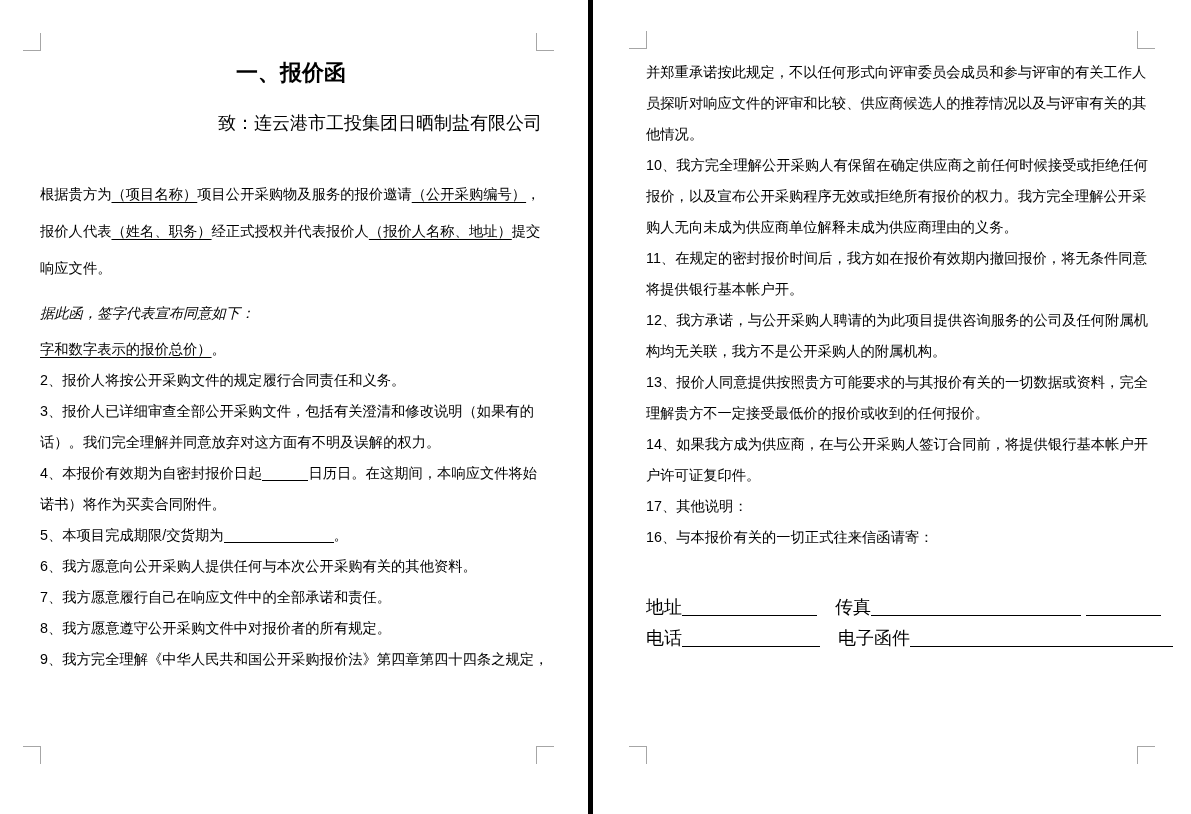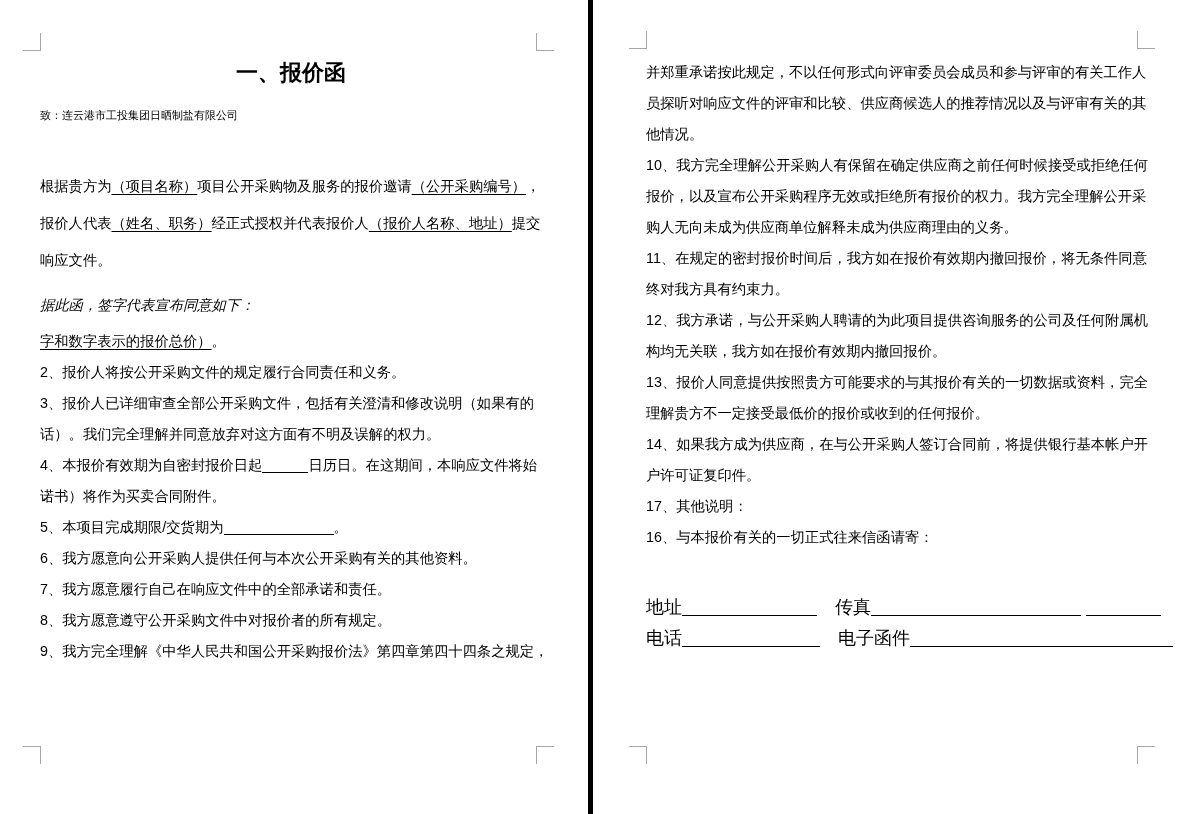--- a/index.html
+++ b/index.html
@@ -18,21 +18,21 @@
   .cm.tl{border-right:1px solid var(--crop);border-bottom:1px solid var(--crop);}
   .cm.tr{border-left:1px solid var(--crop);border-bottom:1px solid var(--crop);}
   .cm.bl{border-right:1px solid var(--crop);border-top:1px solid var(--crop);}
   .cm.br{border-left:1px solid var(--crop);border-top:1px solid var(--crop);}
   
   .content{position:absolute;font-size:14.3px;line-height:31px;}
   .content1{left:40px;top:50px;width:502px;}
   .content2{left:53px;top:48px;width:496px;}
   .line{white-space:nowrap;}
   .block-title{margin-top:10px;line-height:26px;font-size:22px;font-weight:bold;text-align:center;}
-  .block-salutation{margin-top:16px;line-height:26px;font-size:11px;}
+  .block-salutation{margin-top:24px;line-height:26px;font-size:18px;text-align:right;}
   .block-intro{margin-top:40px;line-height:37px;}
   .block-declare{margin-top:13px;line-height:26px;font-style:italic;}
   .block-items{margin-top:8px;line-height:31px;}
   .block-body{margin-top:9px;line-height:31px;}
   .block-gap{height:39px;}
   .block-contact{line-height:31px;font-size:18px;}
   .seg-iu{text-decoration:underline;text-underline-offset:3px;}
   .seg-blank{display:inline-block;border-bottom:1px solid var(--ink);height:12px;vertical-align:-3px;}
 </style>
 </head>
@@ -86,23 +86,23 @@
     <div class="cm br" style="left:544px;top:746px;"></div>
     <div class="content content2" id="content2">
         <div class="block block-body">
           <div class="line"><span class="seg-n">并郑重承诺按此规定，不以任何形式向评审委员会成员和参与评审的有关工作人</span></div>
           <div class="line"><span class="seg-n">员探听对响应文件的评审和比较、供应商候选人的推荐情况以及与评审有关的其</span></div>
           <div class="line"><span class="seg-n">他情况。</span></div>
           <div class="line"><span class="seg-n">10、我方完全理解公开采购人有保留在确定供应商之前任何时候接受或拒绝任何</span></div>
           <div class="line"><span class="seg-n">报价，以及宣布公开采购程序无效或拒绝所有报价的权力。我方完全理解公开采</span></div>
           <div class="line"><span class="seg-n">购人无向未成为供应商单位解释未成为供应商理由的义务。</span></div>
           <div class="line"><span class="seg-n">11、在规定的密封报价时间后，我方如在报价有效期内撤回报价，将无条件同意</span></div>
-          <div class="line"><span class="seg-n">终对我方具有约束力。</span></div>
+          <div class="line"><span class="seg-n">将提供银行基本帐户开。</span></div>
           <div class="line"><span class="seg-n">12、我方承诺，与公开采购人聘请的为此项目提供咨询服务的公司及任何附属机</span></div>
-          <div class="line"><span class="seg-n">构均无关联，我方如在报价有效期内撤回报价。</span></div>
+          <div class="line"><span class="seg-n">构均无关联，我方不是公开采购人的附属机构。</span></div>
           <div class="line"><span class="seg-n">13、报价人同意提供按照贵方可能要求的与其报价有关的一切数据或资料，完全</span></div>
           <div class="line"><span class="seg-n">理解贵方不一定接受最低价的报价或收到的任何报价。</span></div>
           <div class="line"><span class="seg-n">14、如果我方成为供应商，在与公开采购人签订合同前，将提供银行基本帐户开</span></div>
           <div class="line"><span class="seg-n">户许可证复印件。</span></div>
           <div class="line"><span class="seg-n">17、其他说明：</span></div>
           <div class="line"><span class="seg-n">16、与本报价有关的一切正式往来信函请寄：</span></div>
         </div>
         <div class="block block-gap"></div>
         <div class="block block-contact">
           <div class="line"><span class="seg-n">地址</span><span class="seg-blank" style="width: 135px;"></span><span class="seg-n">　</span><span class="seg-n">传真</span><span class="seg-blank" style="width: 210px;"></span><span class="seg-n"> </span><span class="seg-blank" style="width: 75px;"></span></div>

